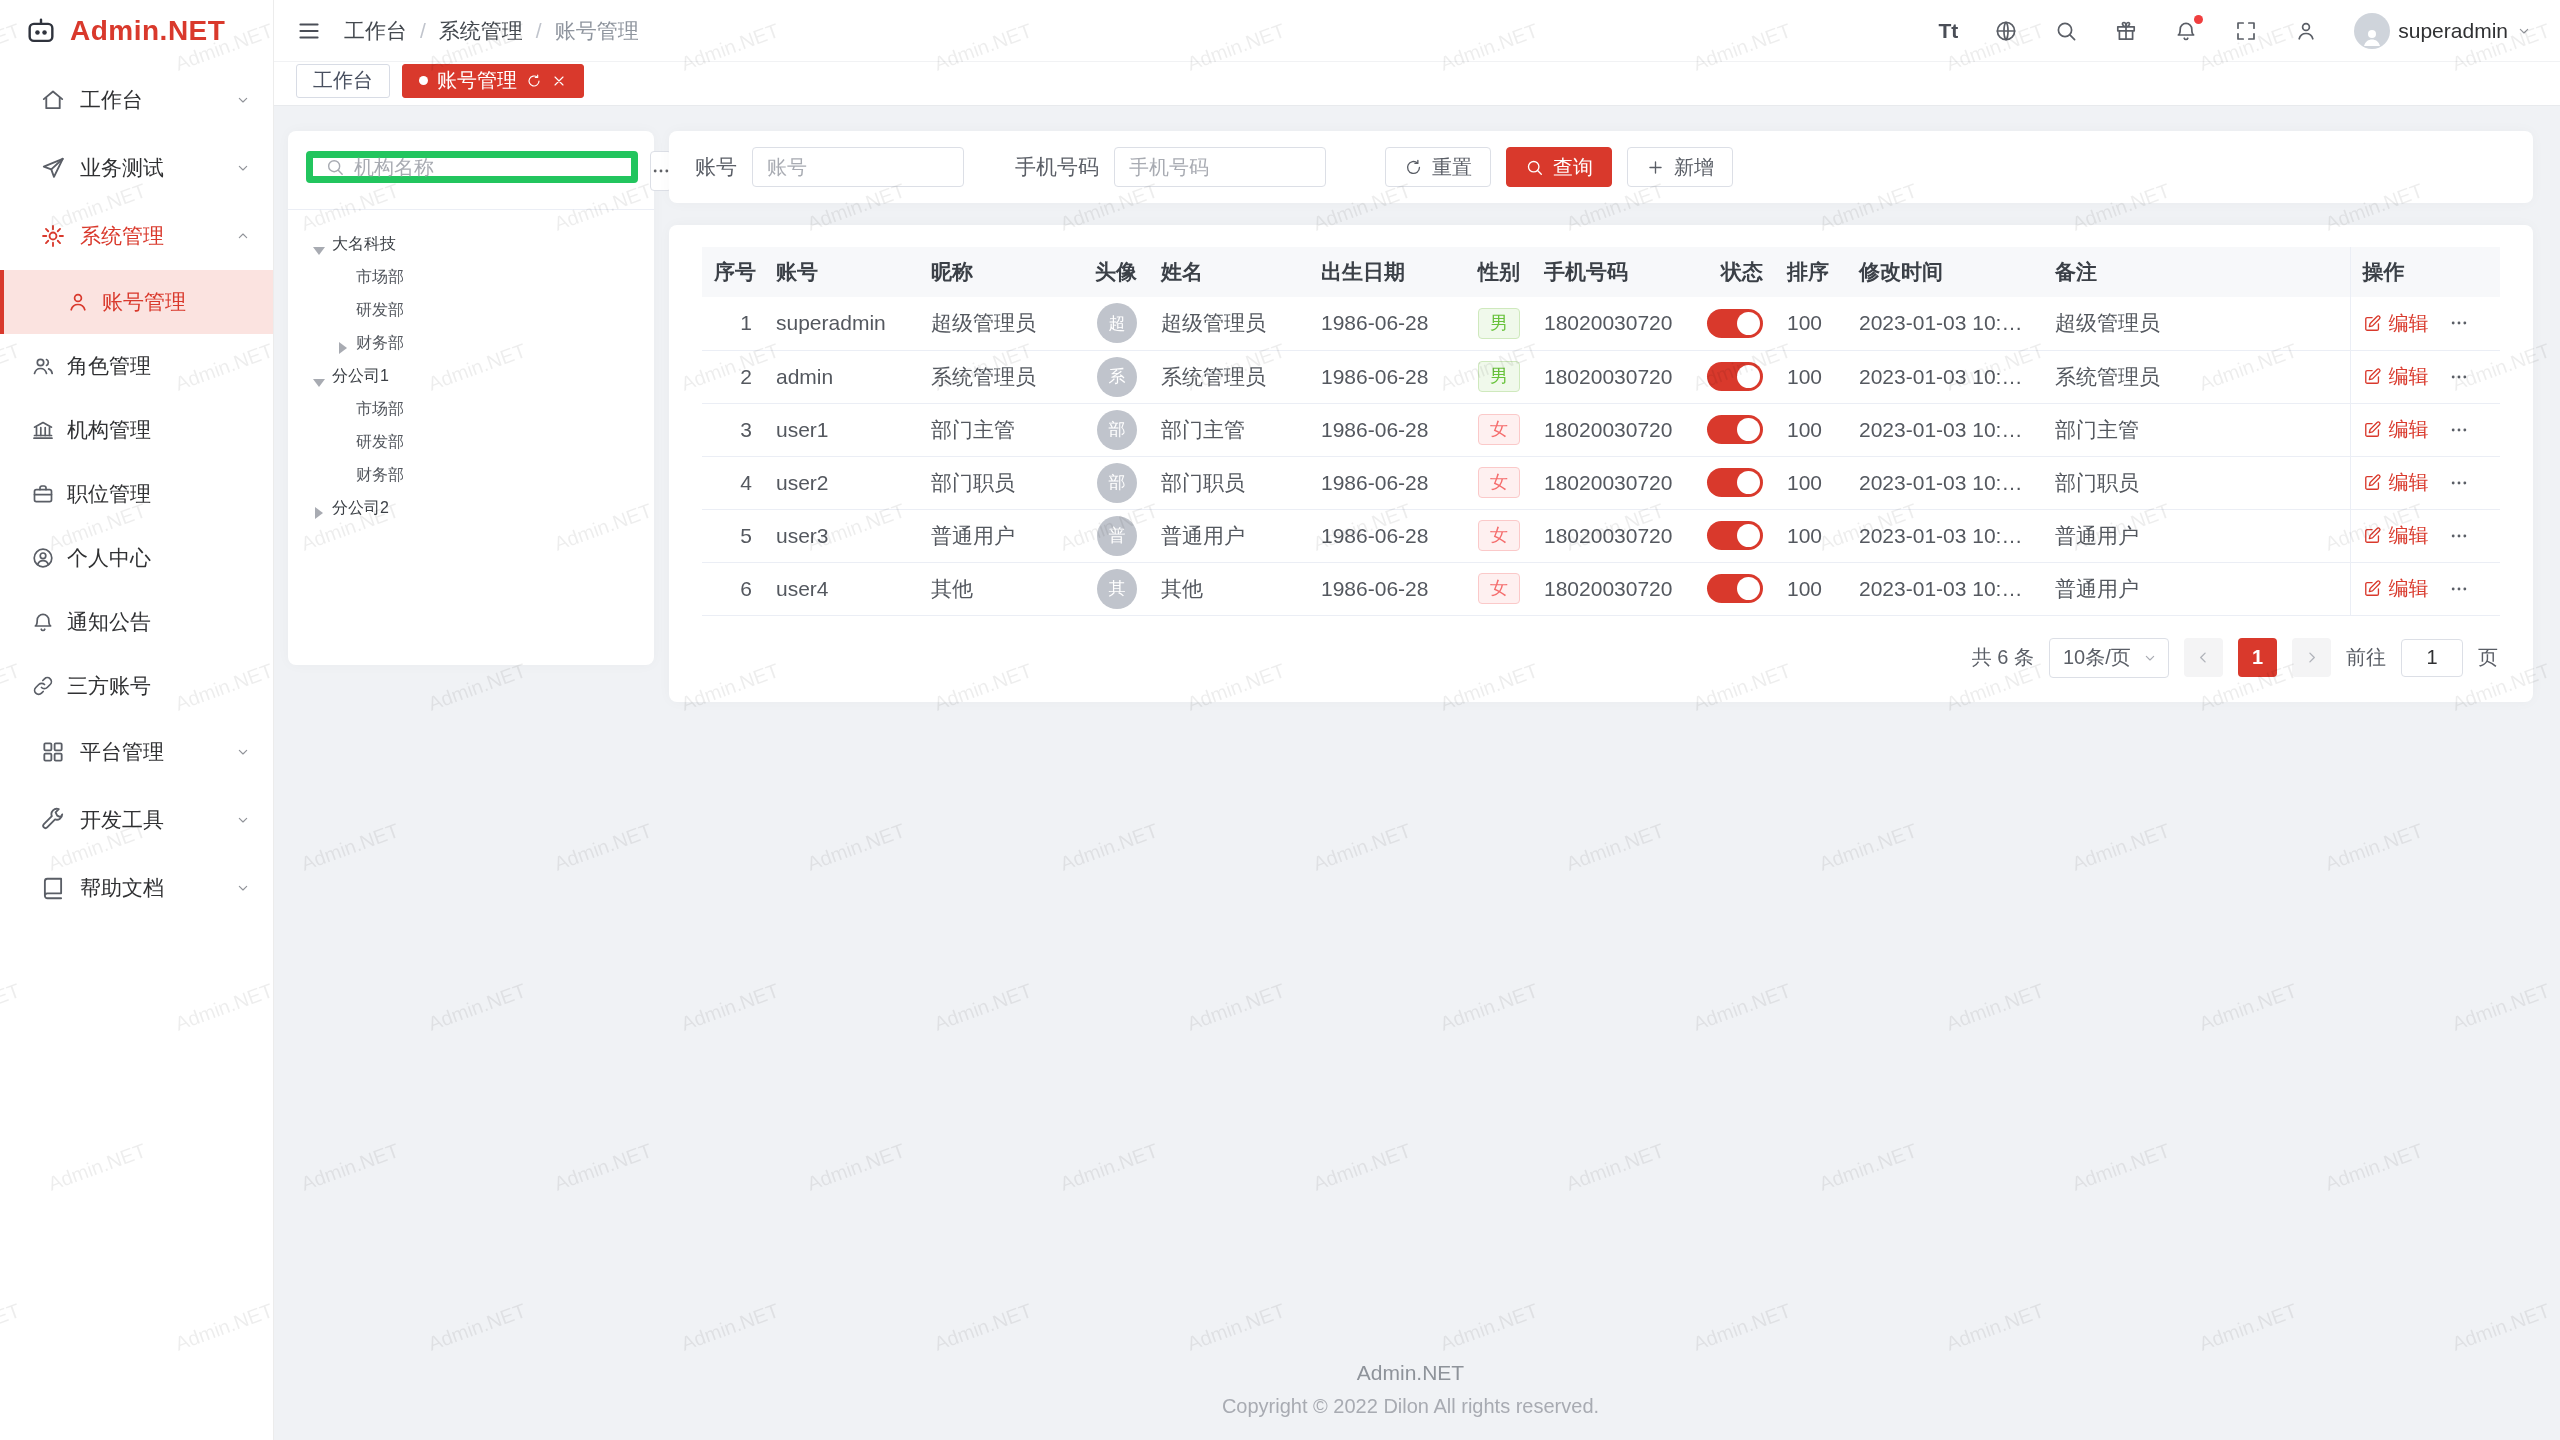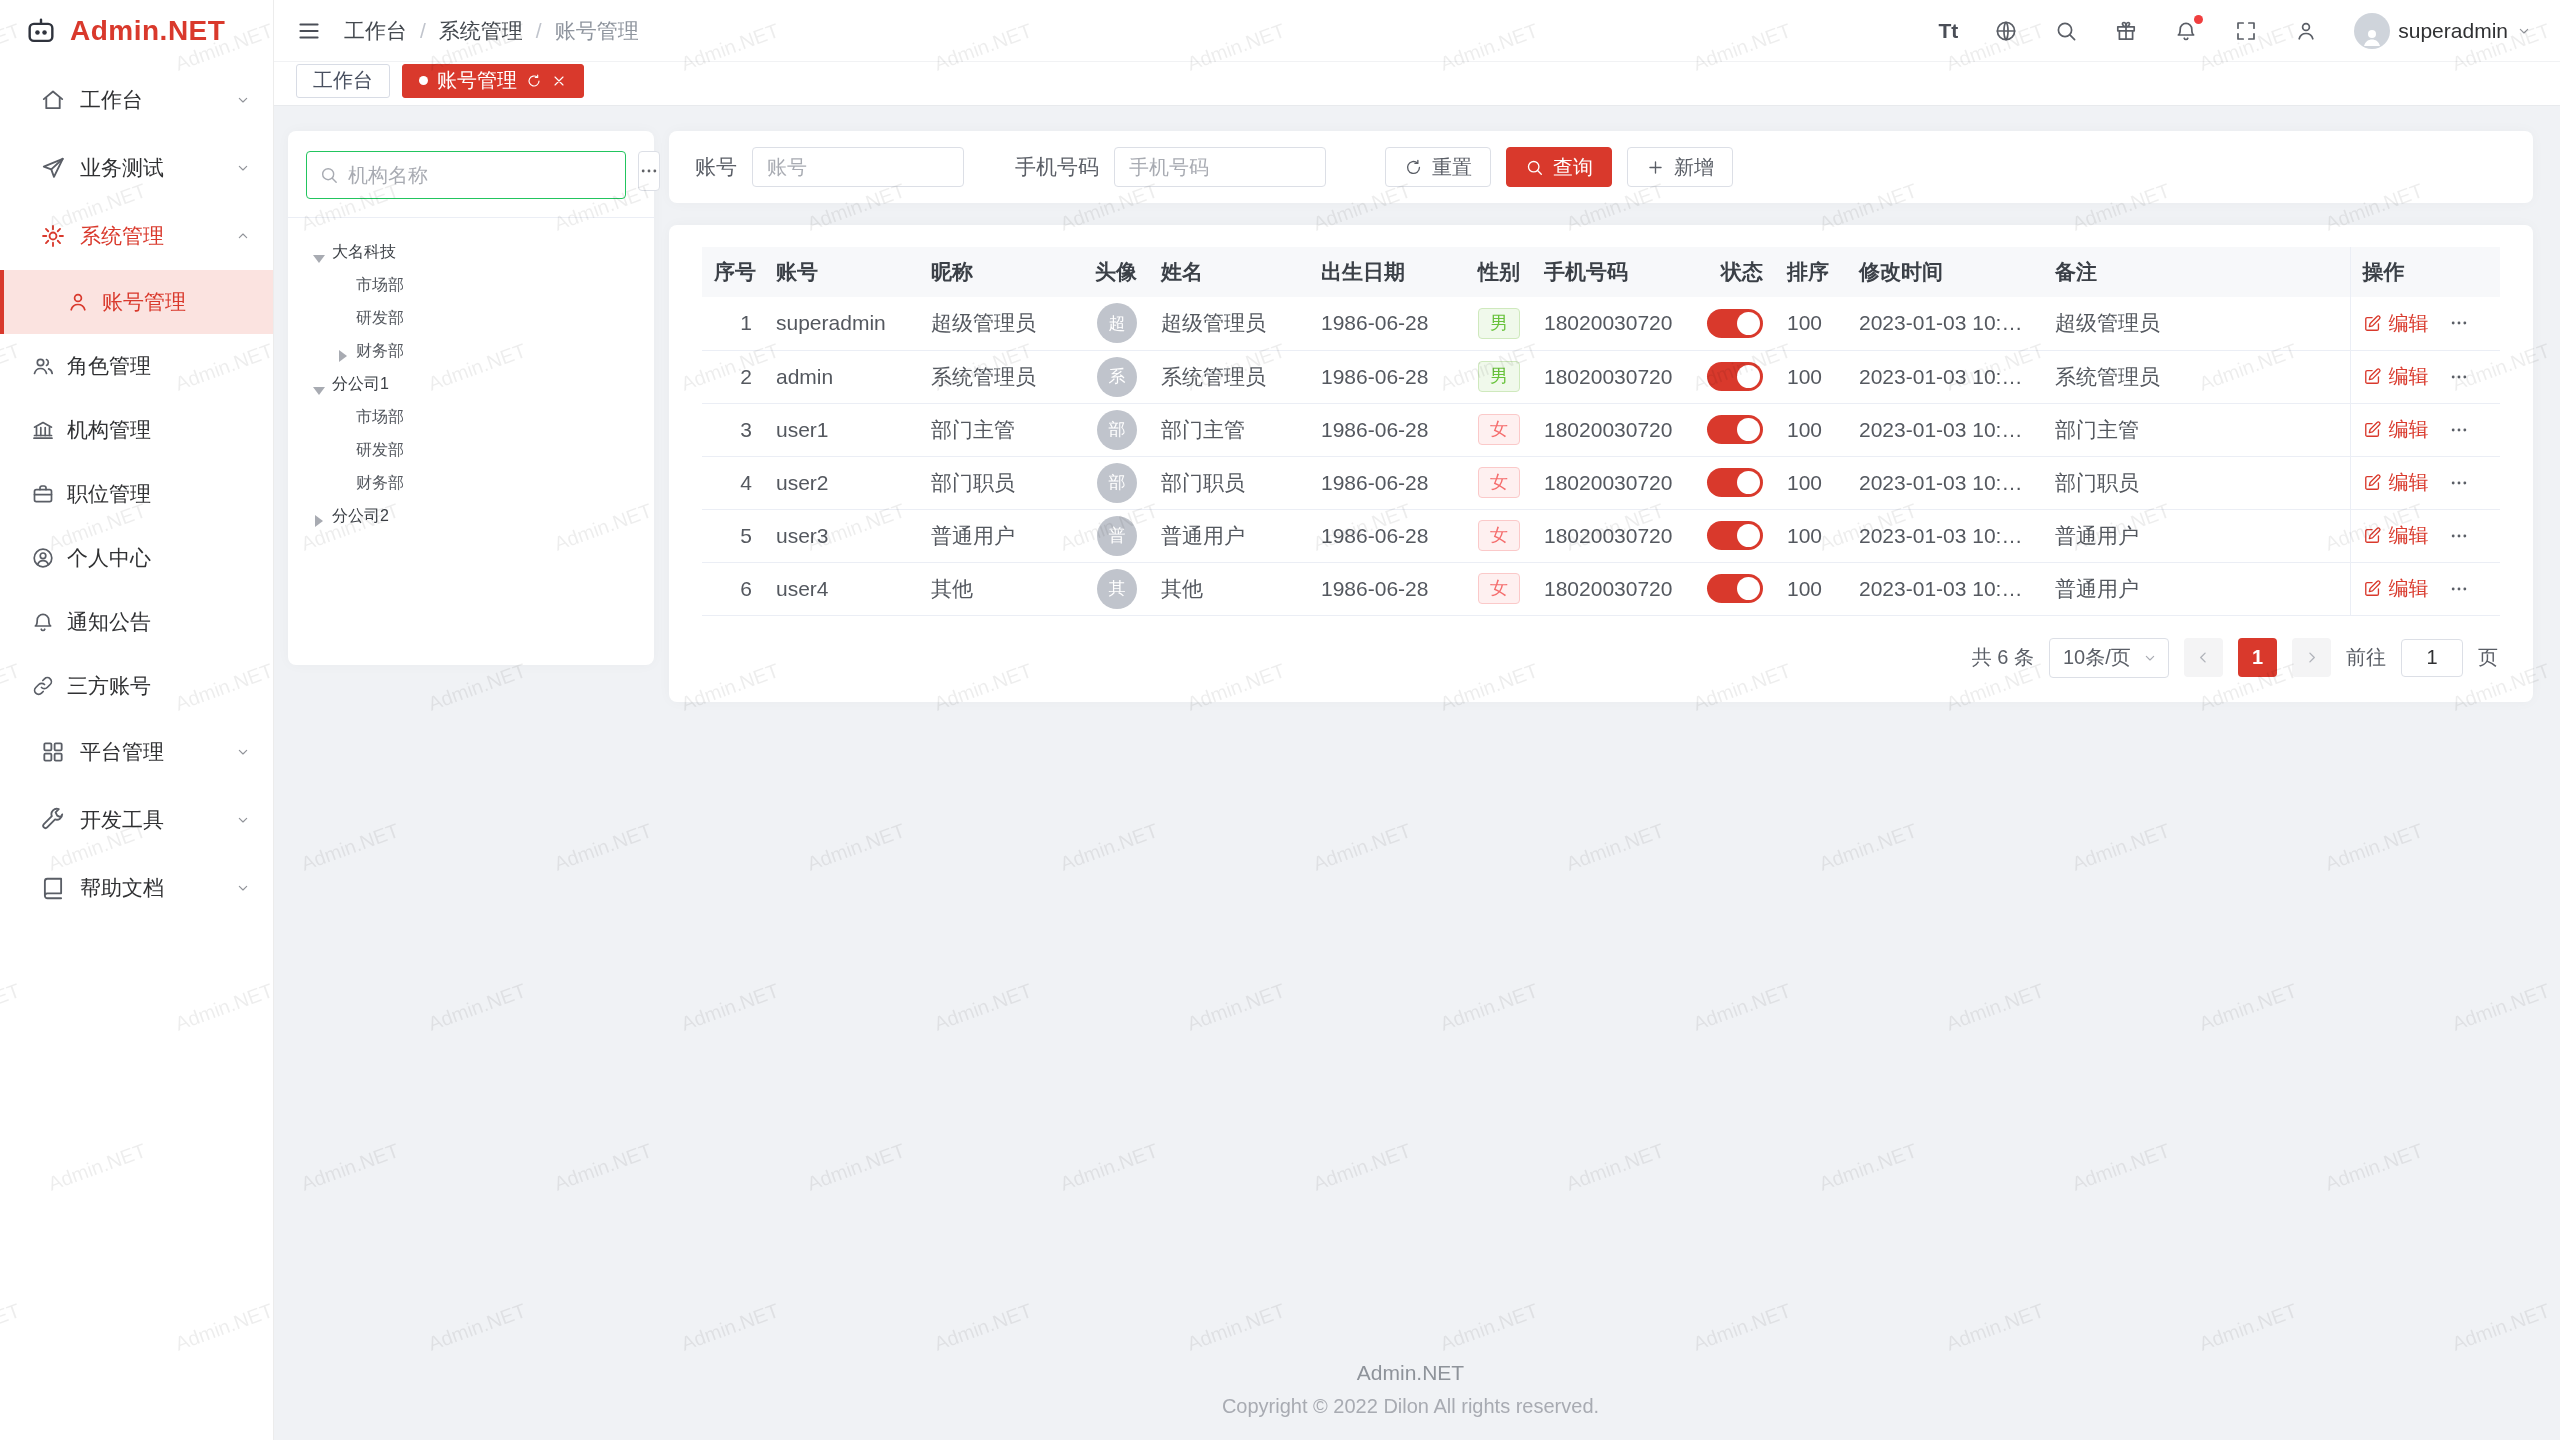--- a/index.html
+++ b/index.html
@@ -55,21 +55,21 @@
   .tab .tab-x, .tab .tab-r { display:flex; cursor:pointer; }
 
   
   .content { flex:1; display:flex; flex-direction:column; padding:25px 27px 0 14px; }
   .content-row { display:flex; gap:15px; align-items:flex-start; }
   .card { background:#fff; border-radius:8px; box-shadow:0 0 14px rgba(0,0,0,0.03); }
 
   
   .org-card { width:366px; min-width:366px; height:534px; padding:20px 18px; }
   .org-search-row { display:flex; gap:12px; }
-  .search-box { flex:1; height:48px; border:1px solid #22c55e; border-radius:4px; display:flex; align-items:center; padding:0 12px; gap:9px; color:#a8abb2; background:#fff; }
+  .search-box { flex:1; height:32px; border:7px solid #22c55e; border-radius:4px; display:flex; align-items:center; padding:0 12px; gap:9px; color:#a8abb2; background:#fff; }
   .search-box input { border:none; outline:none; flex:1; font-size:20px; color:#303133; background:transparent; font-family:inherit; }
   input::placeholder { color:#a8abb2; }
   .more-btn { width:40px; height:40px; border:1px solid #dcdfe6; border-radius:4px; display:flex; align-items:center; justify-content:center; color:#606266; background:#fff; cursor:pointer; }
   .org-divider { height:1px; background:#ebeef5; margin:18px -18px 12px; }
   .tree-node { height:33px; display:flex; align-items:flex-end; font-size:16px; color:#3c4046; cursor:pointer; }
   .tree-node.lvl1 { padding-left:24px; color:#54585f; }
   .caret-cell { width:26px; display:flex; align-items:center; justify-content:center; }
   .caret-down { width:0; height:0; border-left:6px solid transparent; border-right:6px solid transparent; border-top:8px solid #a8abb2; }
   .caret-right { width:0; height:0; border-top:6px solid transparent; border-bottom:6px solid transparent; border-left:8px solid #a8abb2; }
 

